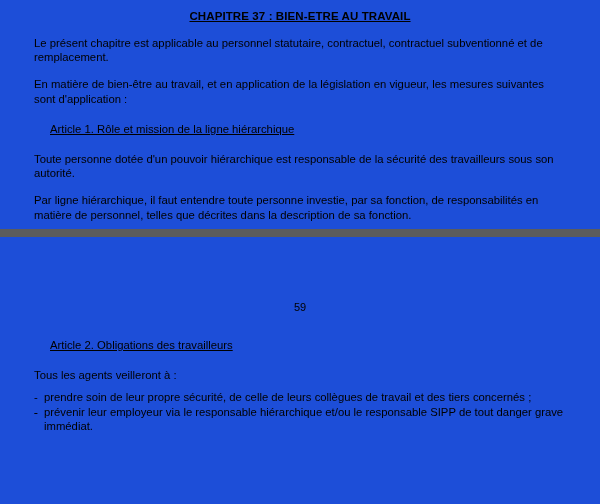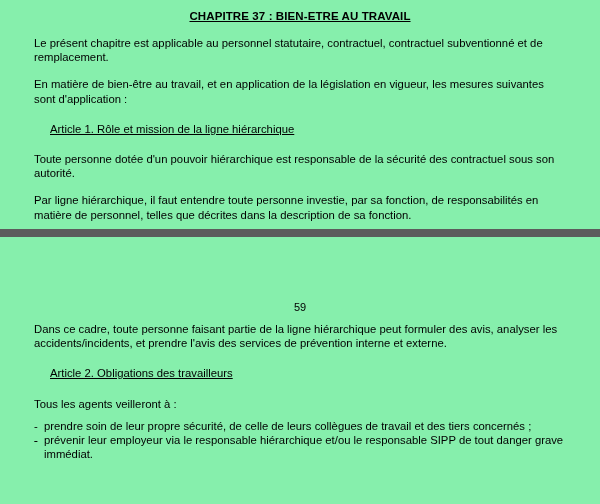--- a/index.html
+++ b/index.html
@@ -13,21 +13,21 @@
     font-family: "Liberation Sans", sans-serif;
     overflow: hidden;
   }
   .viewer {
     width: 600px;
     height: 504px;
     position: relative;
     background: #5c5c5c;
   }
   .page {
-    background: #86efac;
+    background: #1d4ed8;
     width: 600px;
     box-sizing: border-box;
     padding: 0 34px;
     position: relative;
   }
   .page-top {
     height: 229px;
     padding-top: 6px;
   }
   .gap {
@@ -96,34 +96,33 @@
 <div class="viewer">
 
   <div class="page page-top">
     <div class="chapter-title">CHAPITRE 37 : BIEN-ETRE AU TRAVAIL</div>
 
     <p class="para">Le présent chapitre est applicable au personnel statutaire, contractuel, contractuel subventionné et de remplacement.</p>
 
     <p class="para">En matière de bien-être au travail, et en application de la législation en vigueur, les mesures suivantes sont d'application :</p>
 
     <div class="art-head">Article 1. Rôle et mission de la ligne hiérarchique</div>
-    <p class="para">Toute personne dotée d'un pouvoir hiérarchique est responsable de la sécurité des contractuel sous son autorité.</p>
+    <p class="para">Toute personne dotée d'un pouvoir hiérarchique est responsable de la sécurité des travailleurs sous son autorité.</p>
 
     <p class="para">Par ligne hiérarchique, il faut entendre toute personne investie, par sa fonction, de responsabilités en matière de personnel, telles que décrites dans la description de sa fonction.</p>
   </div>
 
   <div class="gap"></div>
 
   <div class="page page-bottom">
     <div class="page-number">59</div>
 
     <div class="spacer-sm"></div>
 
 
-    <p class="para">Dans ce cadre, toute personne faisant partie de la ligne hiérarchique peut formuler des avis, analyser les accidents/incidents, et prendre l'avis des services de prévention interne et externe.</p>
 
     <div class="art-head">Article 2. Obligations des travailleurs</div>
     <p class="para tight">Tous les agents veilleront à :</p>
 
     <ul class="bullets">
       <li>
         <span class="dash">-</span>
         <span>prendre soin de leur propre sécurité, de celle de leurs collègues de travail et des tiers concernés ;</span>
       </li>
       <li>

